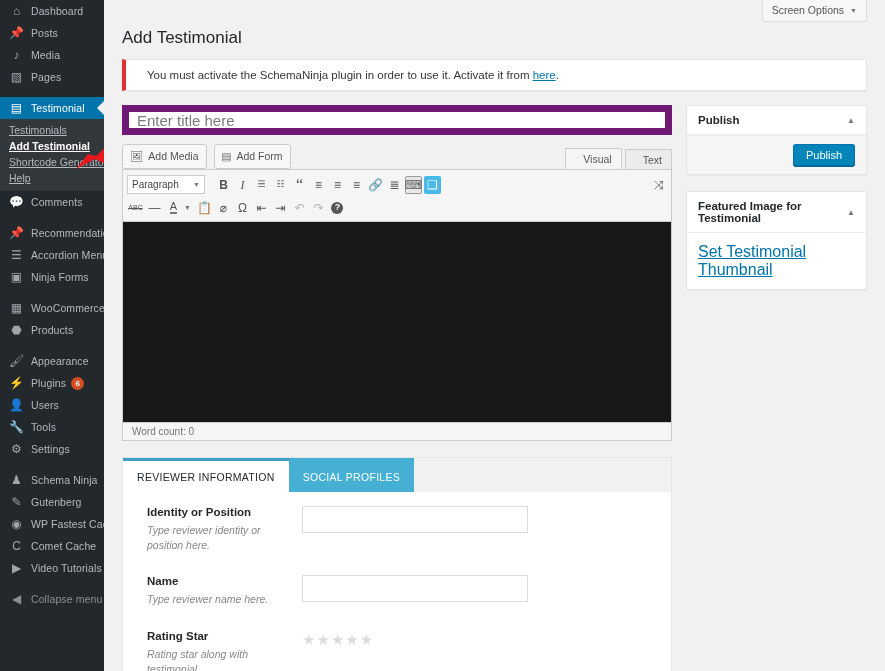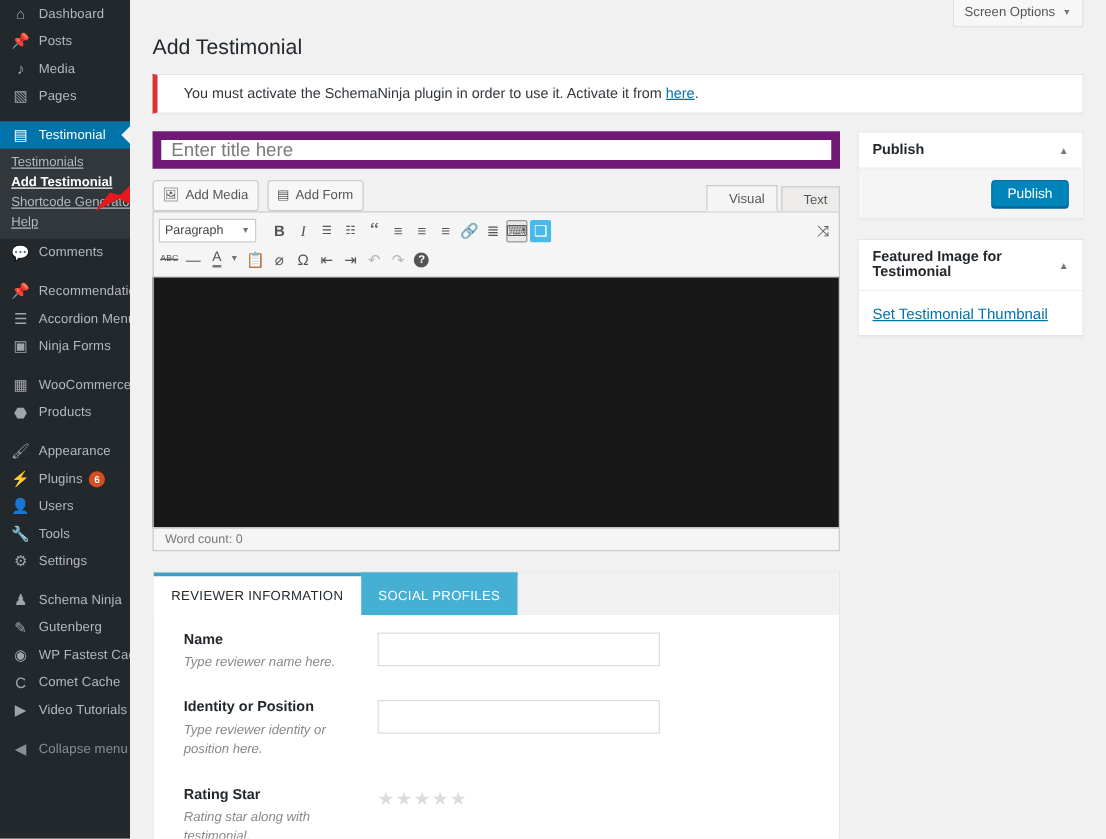--- a/index.html
+++ b/index.html
@@ -200,21 +200,21 @@
   .box-foot {
     background: #f5f5f5; border-top: 1px solid #eee;
     padding: 8px 11px; display: flex; justify-content: flex-end;
   }
   .btn-primary {
     background: #0085ba; border: 1px solid #0073aa;
     border-bottom-color: #006799; border-radius: 3px;
     color: #fff; font-size: 11px; padding: 4px 12px;
     box-shadow: 0 1px 0 #006799;
   }
-  .link-blue { color: #0073aa; font-size: 12px; text-decoration: underline; }
+  .link-blue { color: #0073aa; font-size: 16px; text-decoration: underline; }
 </style>
 </head>
 <body>
 
 <div class="app">
 
   <div class="sidebar">
     <div id="menu-root">
         <div class="menu-item">
           <span class="ico">⌂</span>
@@ -426,29 +426,29 @@
         </div>
 
         <div class="metabox">
           <div class="mtabs" id="mtabs">
               <div class="mtab active">REVIEWER INFORMATION</div>
               <div class="mtab">SOCIAL PROFILES</div>
             </div>
           <div class="mbody" id="mbody">
               <div class="frow">
                 <div class="flabel">
+                  <div class="lt">Identity or Position</div>
+                  <div class="ld">Type reviewer identity or position here.</div>
+                </div>
+                <input class="finput" type="text" style="">
+              </div>
+              <div class="frow">
+                <div class="flabel">
                   <div class="lt">Name</div>
                   <div class="ld">Type reviewer name here.</div>
-                </div>
-                <input class="finput" type="text" style="">
-              </div>
-              <div class="frow">
-                <div class="flabel">
-                  <div class="lt">Identity or Position</div>
-                  <div class="ld">Type reviewer identity or position here.</div>
                 </div>
                 <input class="finput" type="text" style="">
               </div>
               <div class="frow">
                 <div class="flabel">
                   <div class="lt">Rating Star</div>
                   <div class="ld">Rating star along with testimonial.</div>
                 </div>
                 <div class="stars">
                   <span>★</span>

